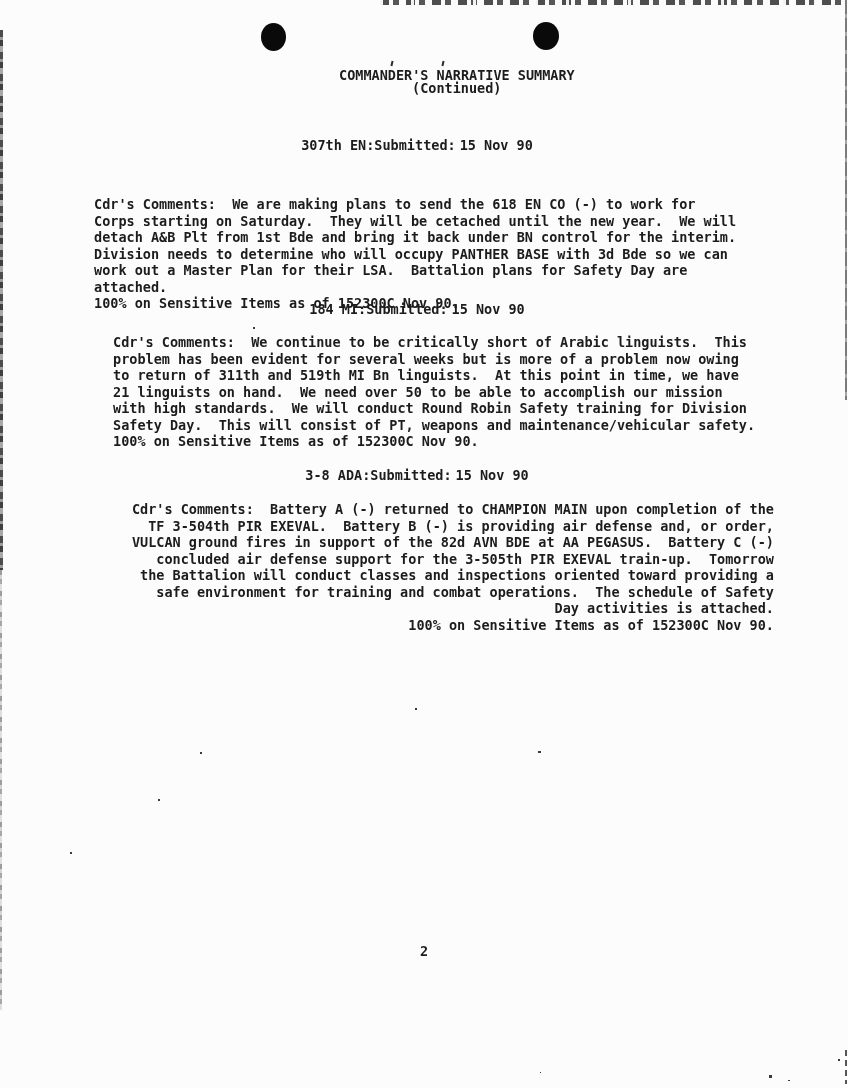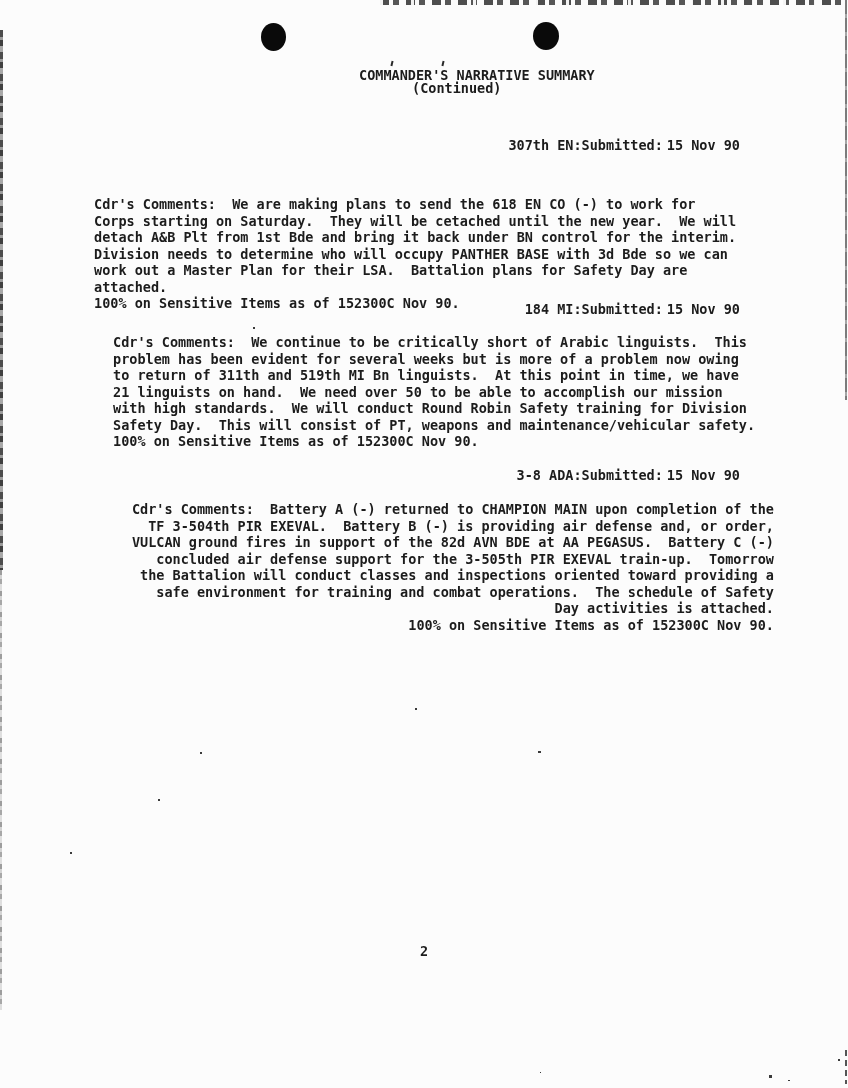--- a/index.html
+++ b/index.html
@@ -11,25 +11,25 @@
     font-family:"DejaVu Sans Mono","Liberation Mono",monospace;
     color:#1c1c1c;
   }
   .doc-text {
     position:absolute;
     font-size:13.5px;
     font-weight:700;
     line-height:16.5px;
     white-space:pre;
   }
-  .title-1 { top:67px; left:359px; }
+  .title-1 { top:67px; left:339px; }
   .title-2 { top:80px; left:412px; }
   .sec-header {
     left:94px; width:646px;
-    display:flex; justify-content:flex-end;
+    display:flex; justify-content:center;
   }
   .sec-header .date { margin-left:4px; }
   .sec-body { left:94px; width:680px; }
   .hdr-1 { top:137px; } .body-1 { top:168px;margin-top:28px; }
   .hdr-2 { top:301px; } .body-2 { top:334px;margin-left:19px; }
   .hdr-3 { top:467px; } .body-3 { top:501px;text-align:right; }
   .page-num { top:943px; left:0; width:848px; text-align:center; }
 
   
   .hole-punch { position:absolute; background:#0a0a0a; border-radius:50%; }

